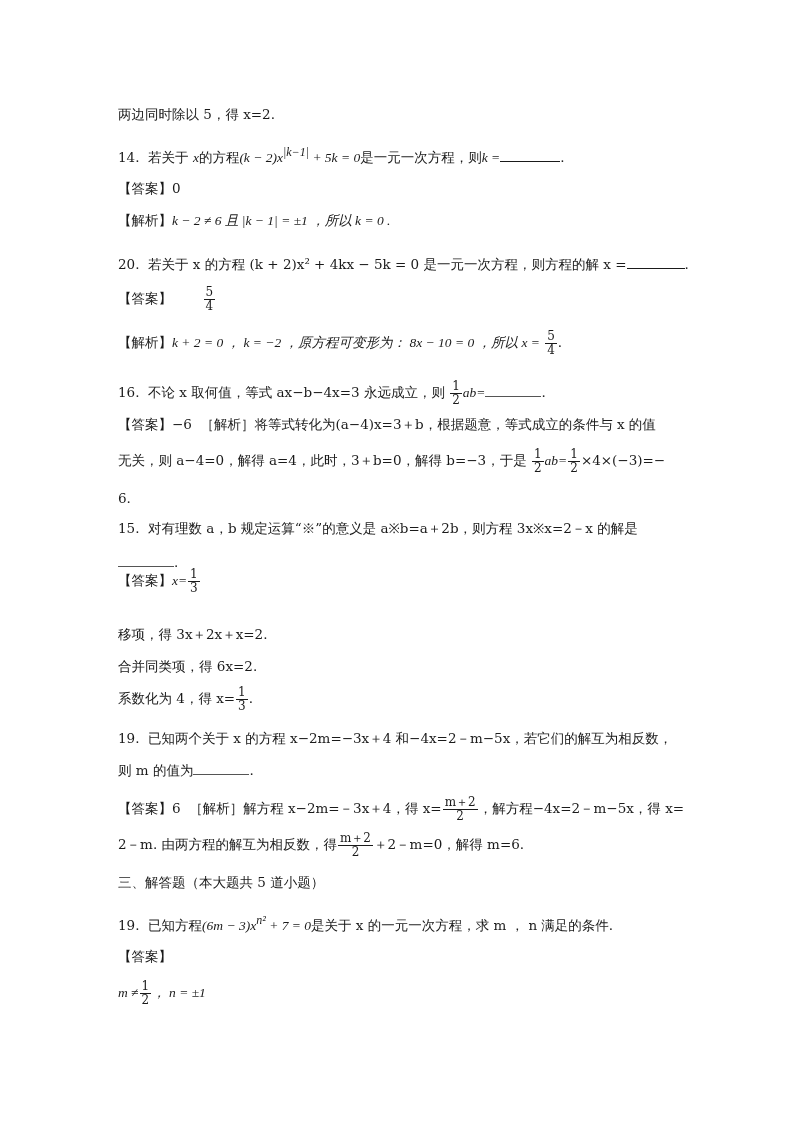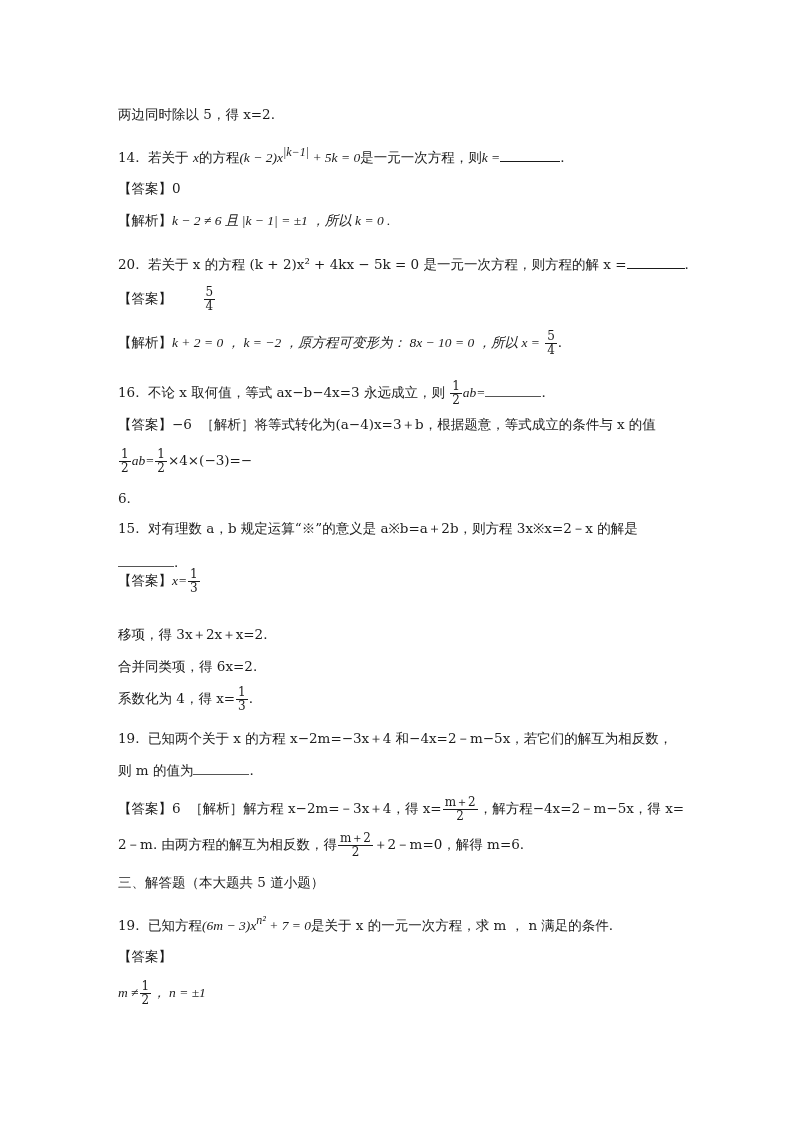--- a/index.html
+++ b/index.html
@@ -59,20 +59,21 @@
   <span>不论 x 取何值，等式 ax−b−4x=3 永远成立，则</span>
   <span class="frac">
       <span class="num">1</span>
       <span class="den">2</span>
     </span><span class="i">ab=</span><span class="blank-thin"></span><span>.</span>
 </div>
 <div class="line" style="top:414px">
   <span>【答案】</span><span>−6</span>&nbsp;&nbsp;<span>［解析］将等式转化为(a−4)x=3＋b，根据题意，等式成立的条件与 x 的值</span>
 </div>
 <div class="line" style="top:448px">
+  <span>无关，则 a−4=0，解得 a=4，此时，3＋b=0，解得 b=−3，于是</span>
   <span class="frac">
       <span class="num">1</span>
       <span class="den">2</span>
     </span><span class="i">ab=</span><span class="frac">
       <span class="num">1</span>
       <span class="den">2</span>
     </span><span>×4×(−3)=−</span>
 </div>
 <div class="line" style="top:488px">6.</div>
 

